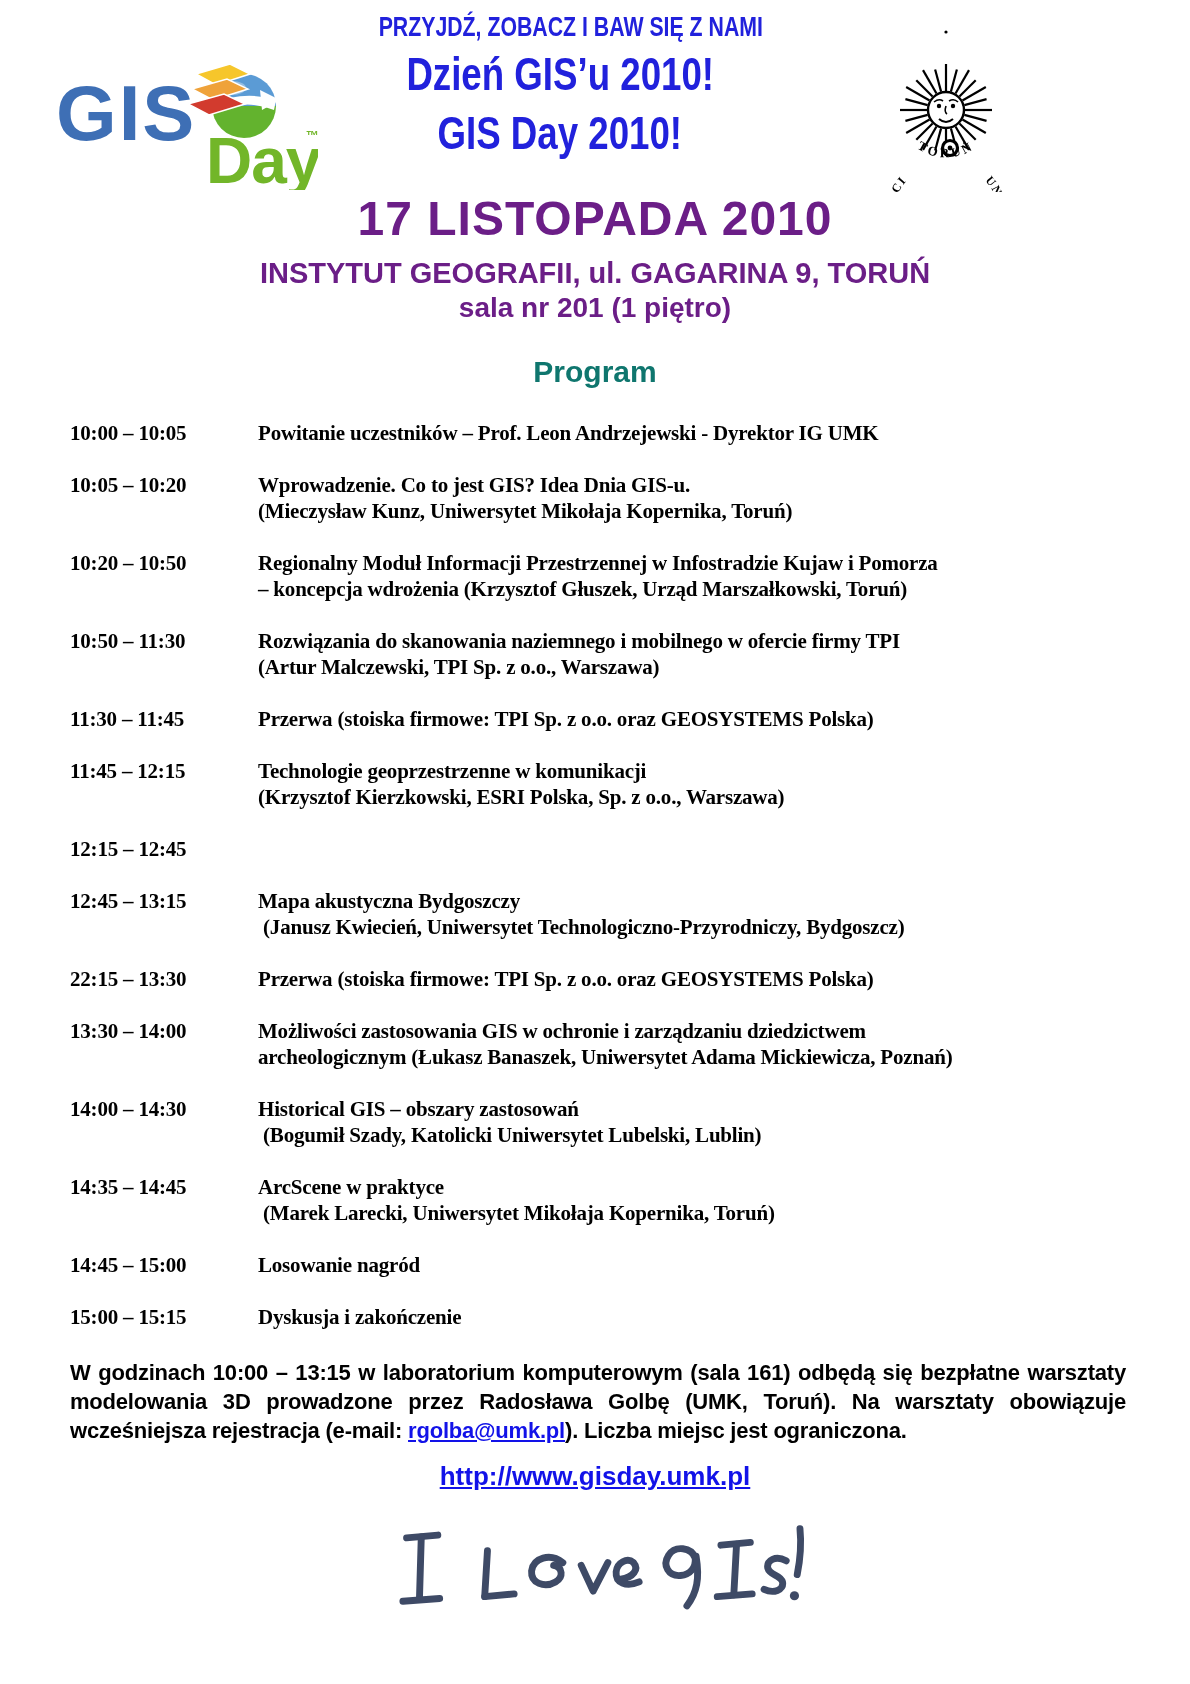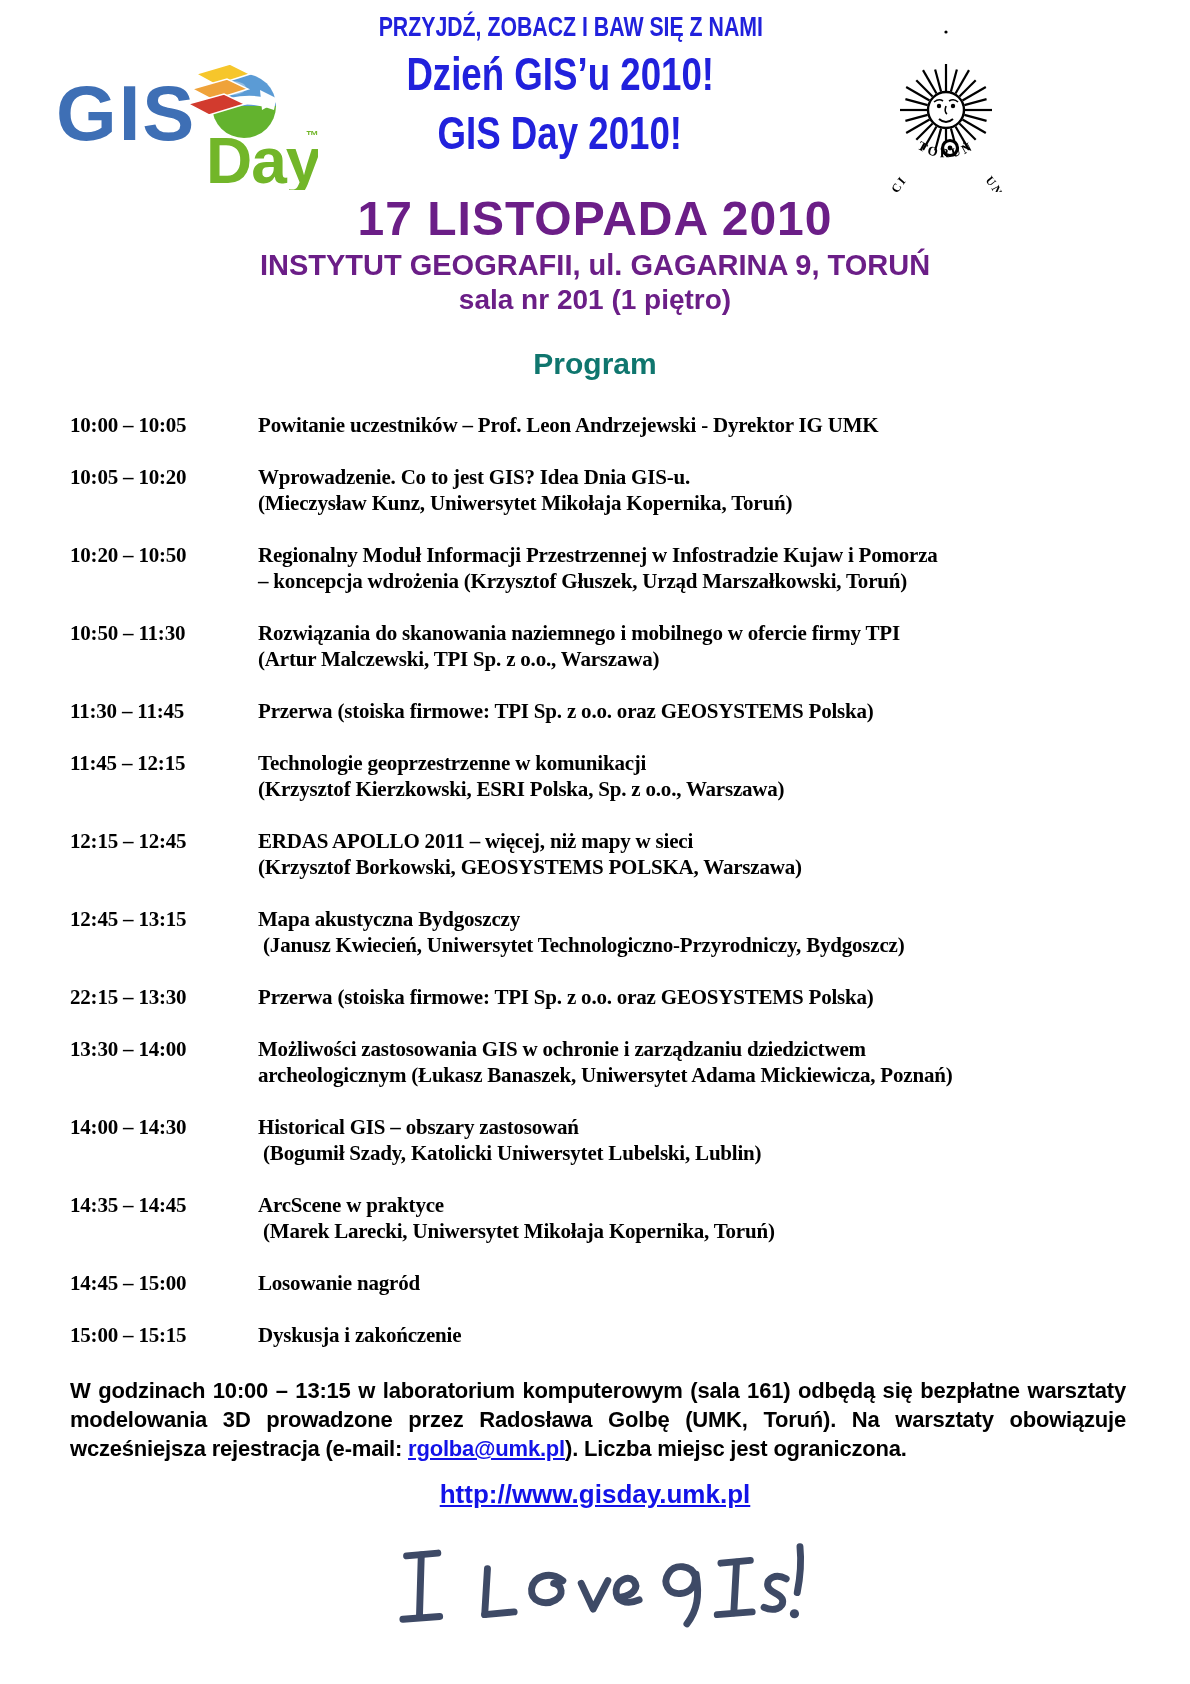--- a/index.html
+++ b/index.html
@@ -14,21 +14,21 @@
           color:var(--header_blue,#2121DC);}
   .banner .tagline{display:inline-block;font-size:28px;line-height:34px;white-space:nowrap;
           transform:scaleX(.76);transform-origin:center;}
   .banner .btitle{display:inline-block;font-size:47px;line-height:59px;white-space:nowrap;
           transform:scaleX(.78);transform-origin:center;}
   .seal{position:absolute;left:872px;top:26px;width:148px;height:166px;}
   .hdr-spacer{height:192px;}
   
   .event{ text-align:center;color:var(--purple,#6B1E87);}
   .event .date{font-size:48px;line-height:54px;letter-spacing:1px;}
-  .event .venue{font-size:29px;line-height:35px;margin-top:2px;}
+  .event .venue{font-size:29px;line-height:35px;margin-top:10px;}
   .event .room{font-size:28px;line-height:33px;}
   .prog-heading{text-align:center;font-size:30px;line-height:36px;margin-top:30px;color:#0f766e;}
   
   .program{margin:30px 36px 0 70px;}
   .prow{display:grid;grid-template-columns:188px 1fr;margin-bottom:26px;font-family:Liberation Serif, serif;}
   .ptime{font-size:21px;line-height:26px;letter-spacing:-.2px;white-space:nowrap;}
   .pdesc{font-size:21px;line-height:26px;letter-spacing:-.2px;white-space:pre-wrap;}
   
   .footnote{margin:28px 64px 0 70px;font-size:22px;line-height:29px;
             text-align:justify;letter-spacing:-.2px;}
@@ -168,22 +168,20 @@
   </div>
 
   <div class="prow">
     <div class="ptime">11:45 – 12:15</div>
     <div class="pdesc">Technologie geoprzestrzenne w komunikacji
 (Krzysztof Kierzkowski, ESRI Polska, Sp. z o.o., Warszawa)</div>
   </div>
 
   <div class="prow">
     <div class="ptime">12:15 – 12:45</div>
-    <div class="pdesc">ERDAS APOLLO 2011 – więcej, niż mapy w sieci
-(Krzysztof Borkowski, GEOSYSTEMS POLSKA, Warszawa)</div>
   </div>
 
   <div class="prow">
     <div class="ptime">12:45 – 13:15</div>
     <div class="pdesc">Mapa akustyczna Bydgoszczy
  (Janusz Kwiecień, Uniwersytet Technologiczno-Przyrodniczy, Bydgoszcz)</div>
   </div>
 
   <div class="prow">
     <div class="ptime">22:15 – 13:30</div>

